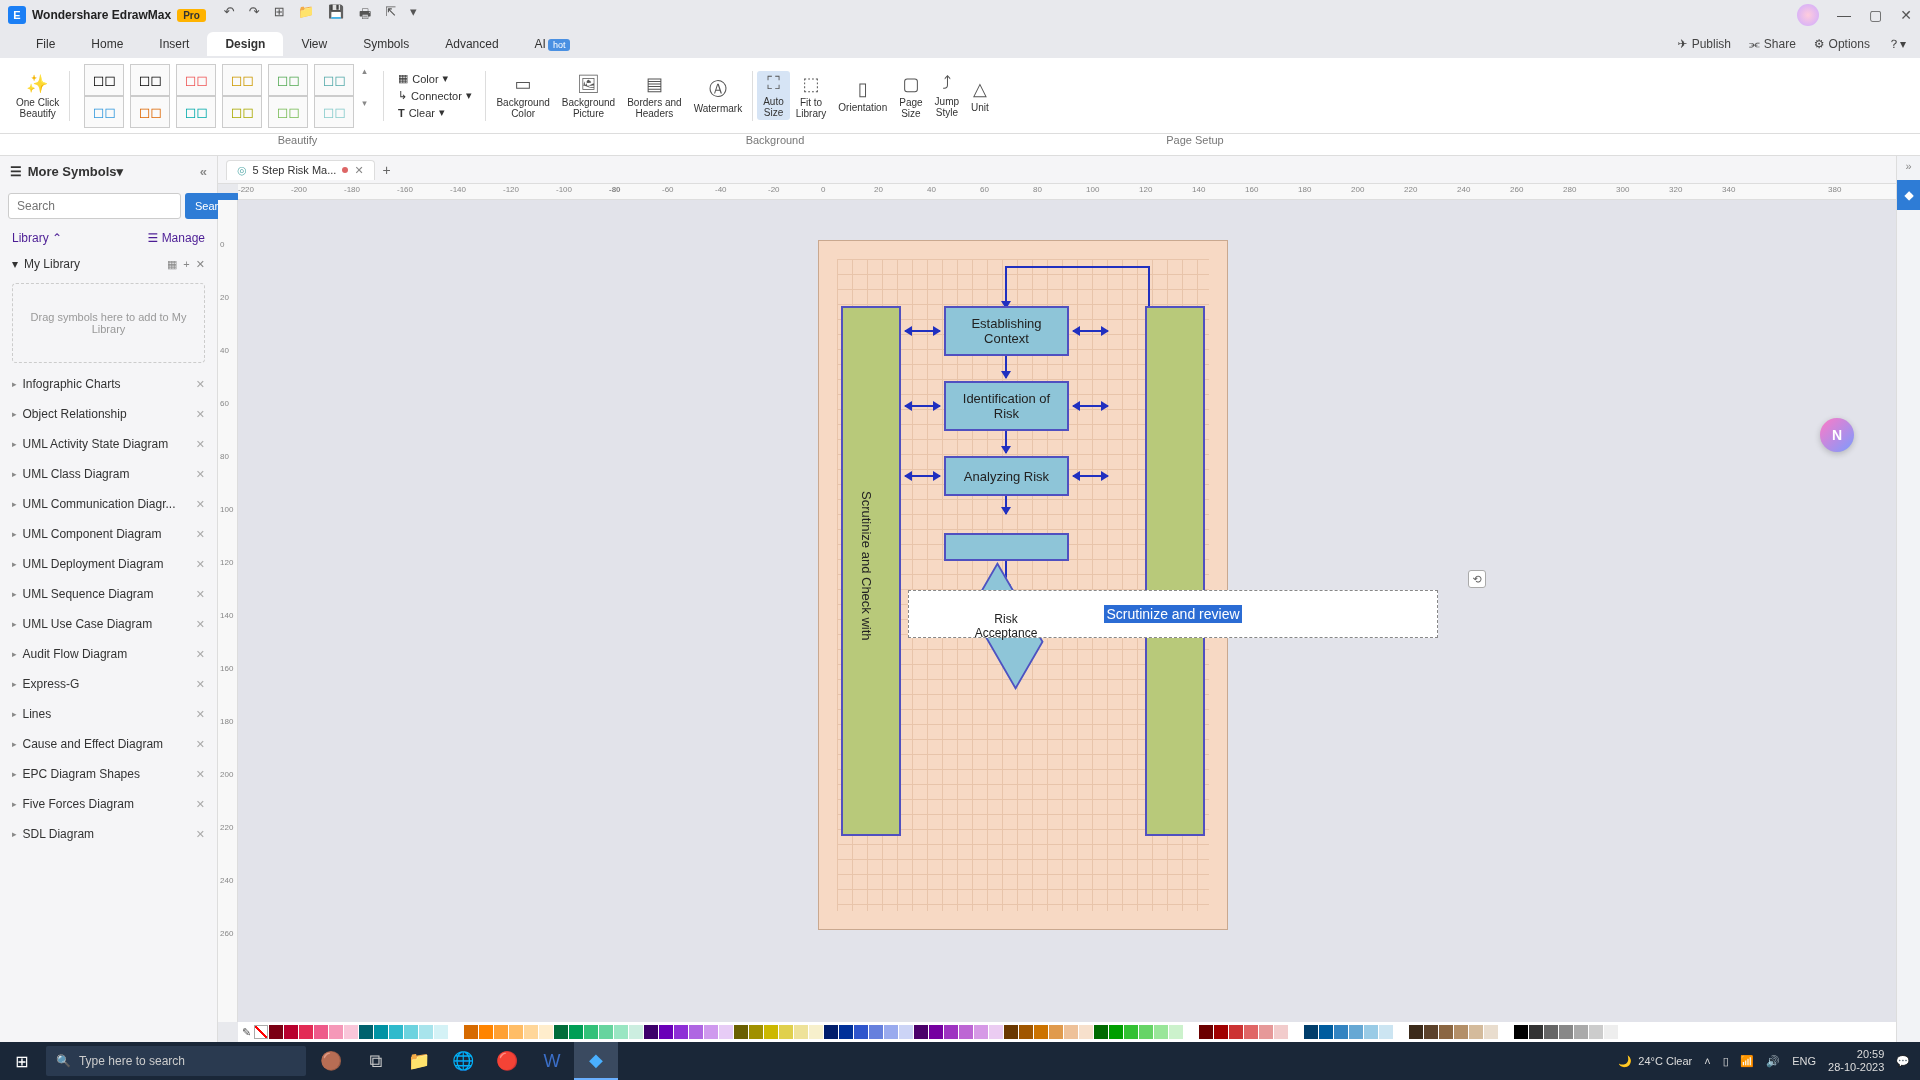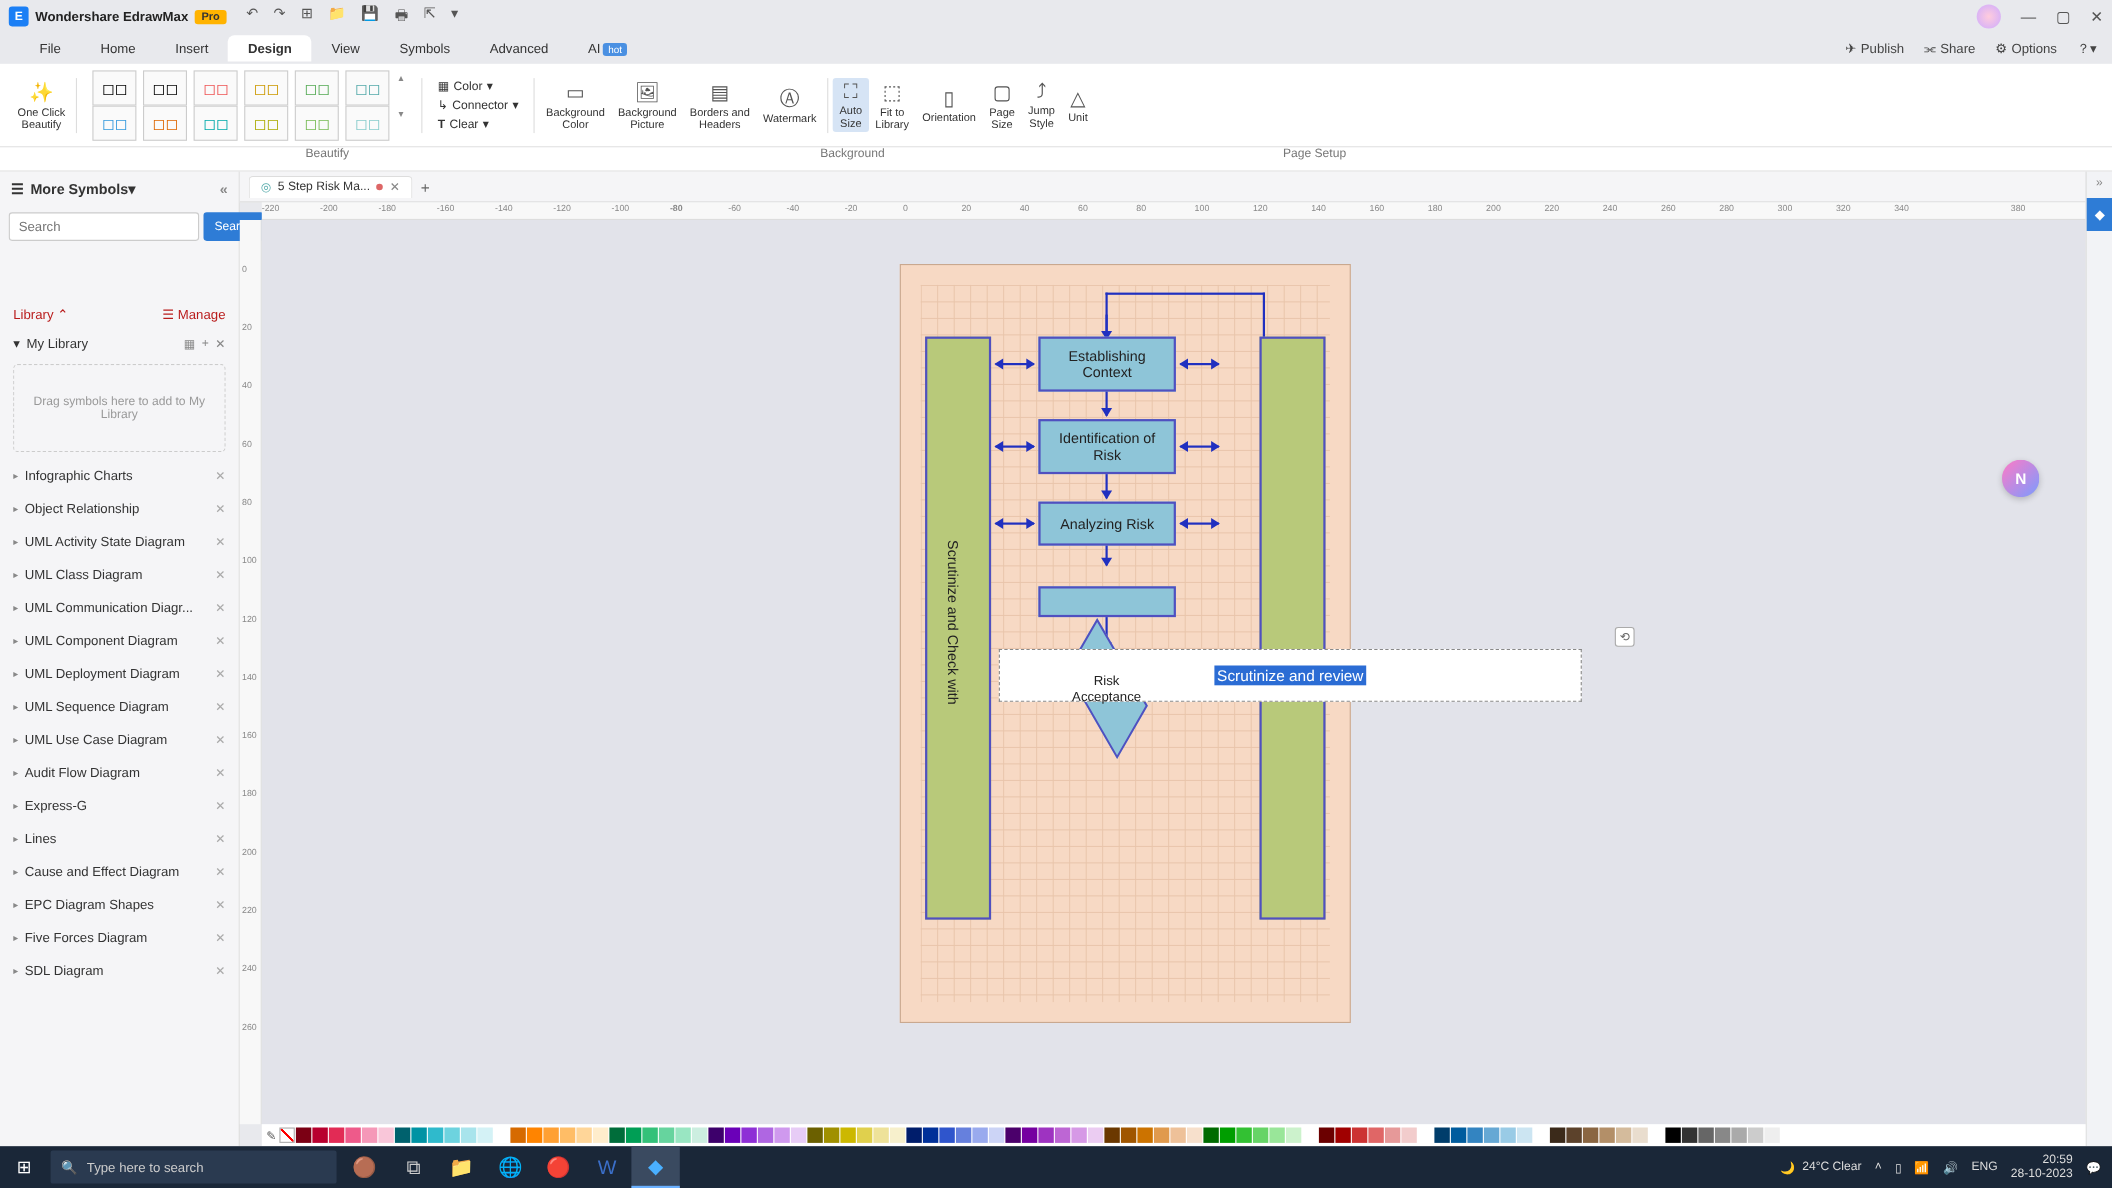--- a/index.html
+++ b/index.html
@@ -39,21 +39,21 @@
 .ribbon-labels { height: 22px; background: #fff; display: flex; font-size: 11px; color: #777; border-bottom: 1px solid #ddd; }
 .ribbon-labels div { text-align: center; }
 
 
 .left-panel { position: absolute; left: 0; top: 156px; width: 218px; bottom: 38px; background: #f5f5f7; border-right: 1px solid #ddd; display: flex; flex-direction: column; }
 .lp-header { display: flex; align-items: center; padding: 8px 10px; font-size: 13px; font-weight: 600; color: #333; }
 .lp-header .collapse { margin-left: auto; color: #888; cursor: pointer; }
 .lp-search { padding: 6px 8px; display: flex; gap: 4px; }
 .lp-search input { flex: 1; height: 26px; border: 1px solid #ccc; border-radius: 3px; padding: 0 8px; font-size: 12px; }
 .lp-search button { background: #2e7cd6; color: white; border: none; border-radius: 3px; padding: 0 10px; font-size: 11px; cursor: pointer; }
-.lp-row { display: flex; justify-content: space-between; padding: 6px 12px; font-size: 12px; color: #b91c1c; margin-top: 48px; }
+.lp-row { display: flex; justify-content: space-between; padding: 6px 12px; font-size: 12px; color: #4c1d95; }
 .lp-row span { cursor: pointer; }
 .lp-section { padding: 6px 12px; font-size: 12px; color: #333; display: flex; align-items: center; gap: 6px; cursor: pointer; }
 .lp-section .sec-controls { margin-left: auto; display: flex; gap: 6px; color: #888; font-size: 11px; }
 .lp-dropzone { margin: 6px 12px; height: 80px; border: 1px dashed #ccc; border-radius: 4px; display: flex; align-items: center; justify-content: center; text-align: center; font-size: 11px; color: #999; padding: 8px; }
 .lp-list { flex: 1; overflow-y: auto; }
 .lp-item { padding: 8px 12px; font-size: 12px; color: #333; display: flex; align-items: center; cursor: pointer; }
 .lp-item::before { content: "▸"; margin-right: 6px; color: #888; font-size: 9px; }
 .lp-item .close { margin-left: auto; color: #aaa; font-size: 11px; }
 
 

